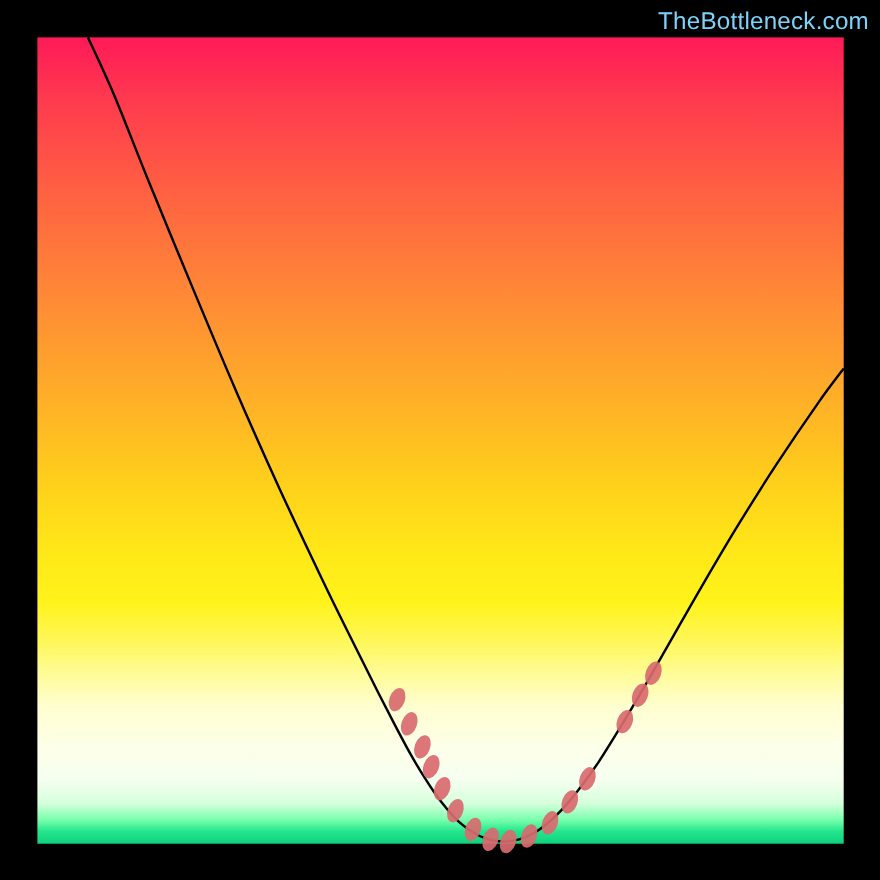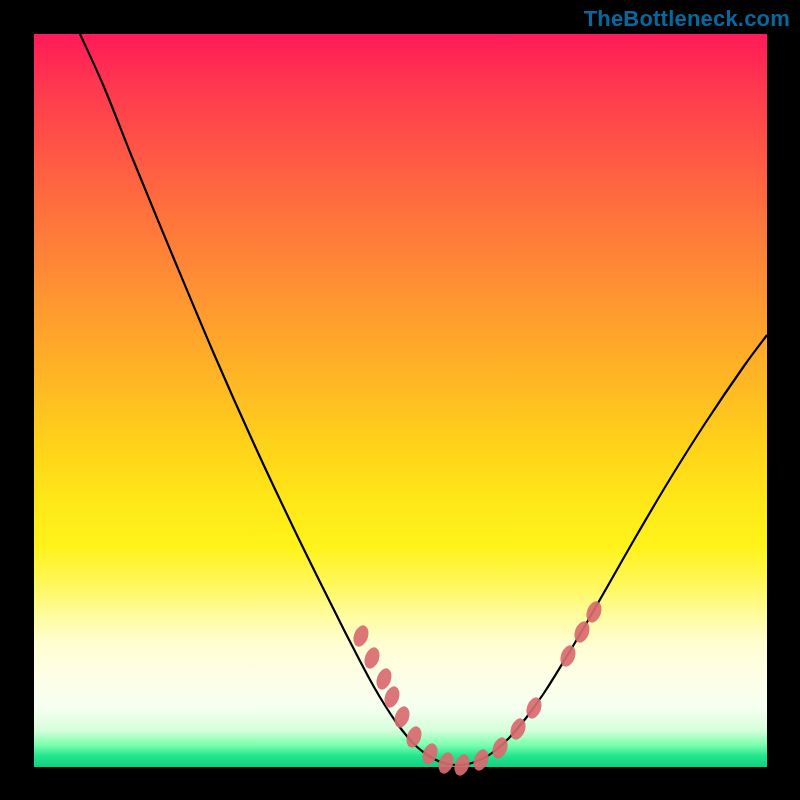--- a/index.html
+++ b/index.html
@@ -52,23 +52,23 @@
     top: 0;
     left: 0;
     width: 733px;
     height: 733px;
     overflow: visible;
   }
   .watermark {
     position: absolute;
     top: 6px;
     right: 10px;
-    color: #0369a1;
+    color: #7dd3fc;
     font-size: 22px;
-    font-weight: 700;
+    font-weight: 400;
     letter-spacing: 0.2px;
     user-select: none;
   }
 </style>
 </head>
 <body>
 
 <div class="frame">
 
   <div class="watermark">TheBottleneck.com</div>

